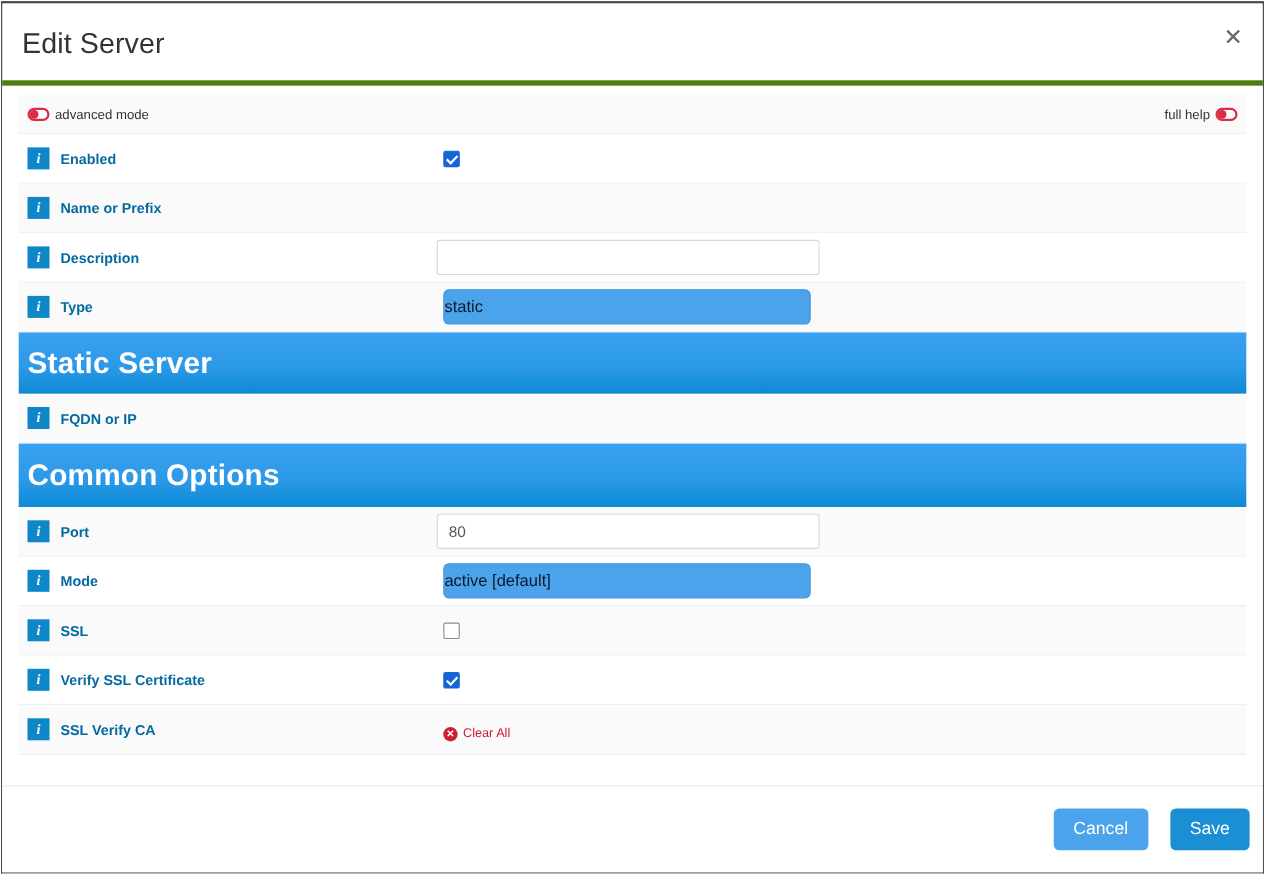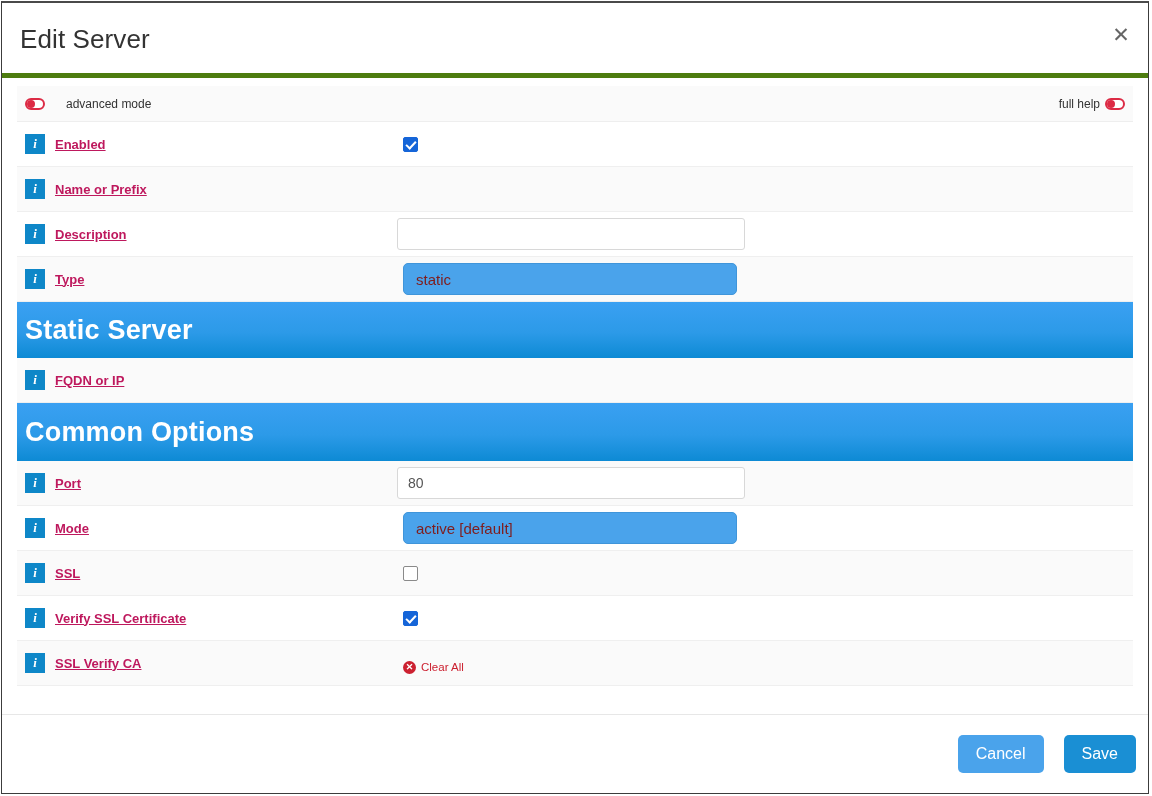--- a/index.html
+++ b/index.html
@@ -85,21 +85,21 @@
     border-bottom: 1px solid #eeeeee;
     box-sizing: border-box;
   }
   .mode-left {
     position: absolute;
     left: 8px;
     top: 0;
     height: 36px;
     display: flex;
     align-items: center;
-    gap: 21px;
+    gap: 5px;
     cursor: pointer;
   }
   .mode-right {
     position: absolute;
     right: 8px;
     top: 0;
     height: 36px;
     display: flex;
     align-items: center;
     gap: 5px;
@@ -166,22 +166,21 @@
     display: flex;
     align-items: center;
     justify-content: center;
     flex: 0 0 auto;
     cursor: pointer;
     font-family: "Liberation Serif", serif;
   }
   .label-text {
     font-size: 13px;
     font-weight: bold;
-    color: #be185d;
-    text-decoration: underline;
+    color: #0369a1;
   }
   .row-field {
     flex: 1 1 auto;
     display: flex;
     flex-direction: column;
     justify-content: center;
     padding: 6px 0;
   }
 
   
@@ -229,25 +228,25 @@
   }
 
   
   .sel {
     width: 334px;
     height: 32px;
     margin-left: 6px;
     background: #4aa3eb;
     border: 1px solid #3f95da;
     border-radius: 5px;
-    color: #7f1d1d;
+    color: #0f172a;
     font-size: 15px;
     display: flex;
     align-items: center;
-    padding: 0 12px;
+    padding: 0 0;
     box-sizing: border-box;
     cursor: pointer;
   }
 
   
   .clear-all {
     display: flex;
     align-items: center;
     gap: 5px;
     margin-left: 6px;

